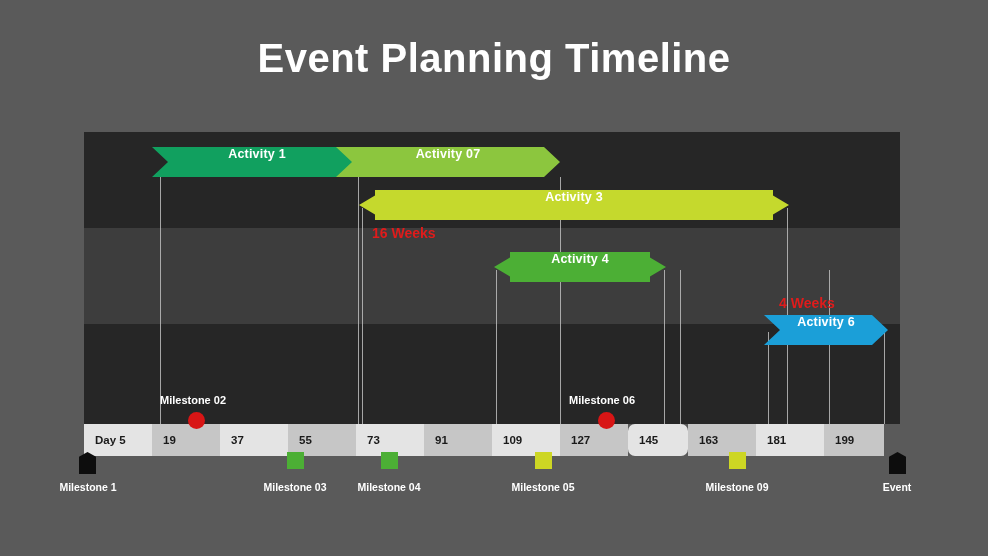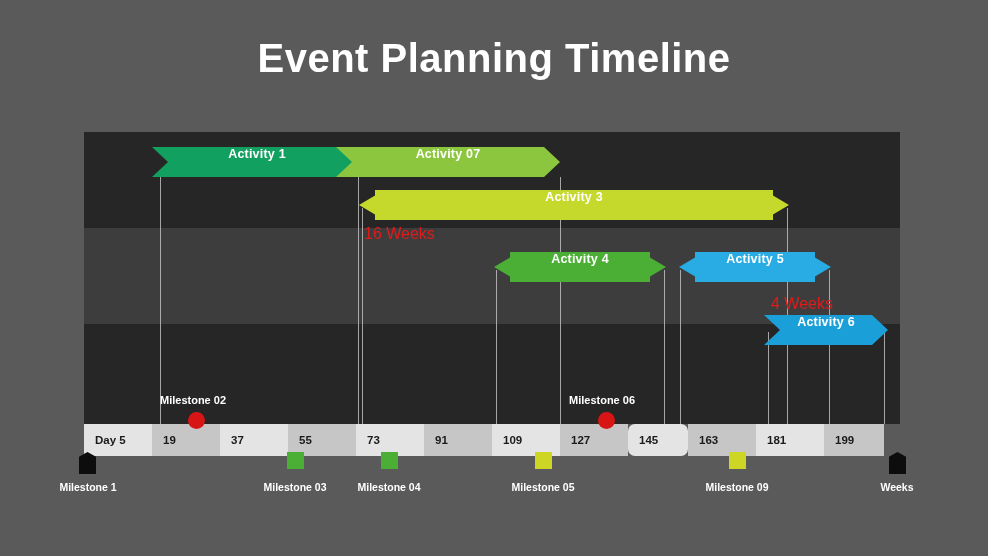--- a/index.html
+++ b/index.html
@@ -86,23 +86,24 @@
   }
   
   .shape-darrow {
     clip-path: polygon(16px 0%, calc(100% - 16px) 0%, calc(100% - 16px) 18%, 100% 50%, calc(100% - 16px) 82%, calc(100% - 16px) 100%, 16px 100%, 16px 82%, 0% 50%, 16px 18%);
   }
 
   
   .duration {
     position: absolute;
     color: #e01b1b;
-    font-size: 16px;
-    font-weight: normal;
-    white-space: nowrap;
+    font-size: 14px;
+    font-weight: bold;
+    white-space: nowrap;
+    margin-left: 8px;
   }
 
   
   .ms-callout {
     position: absolute;
     color: #ffffff;
     font-size: 11px;
     font-weight: bold;
     white-space: nowrap;
   }
@@ -200,23 +201,20 @@
 
     <div class="bar shape-darrow" style="left:275px; top:58px; width:430px; background:#c5d92d;">
       <span class="bar-label">Activity 3</span>
     </div>
     <div class="duration" style="left:280px; top:93px;">16 Weeks</div>
 
     <div class="bar shape-darrow" style="left:410px; top:120px; width:172px; background:#4caf35;">
       <span class="bar-label">Activity 4</span>
     </div>
 
-    <div class="bar shape-darrow" style="left:595px; top:120px; width:152px; background:#29ace3;">
-      <span class="bar-label">Activity 5</span>
-    </div>
     <div class="duration" style="left:687px; top:163px;">4 Weeks</div>
 
     <div class="bar shape-chevron" style="left:680px; top:183px; width:124px; background:#1b9fd8;">
       <span class="bar-label">Activity 6</span>
     </div>
 
     <div class="ms-callout" style="left:76px; top:262px;">Milestone 02</div>
     <div class="ms-callout" style="left:485px; top:262px;">Milestone 06</div>
 
   </div>
@@ -244,15 +242,15 @@
   <div class="ms-square" style="left:381px; top:452px; background:#4caf35;"></div>
   <div class="ms-square" style="left:535px; top:452px; background:#cdd624;"></div>
   <div class="ms-square" style="left:729px; top:452px; background:#cdd624;"></div>
   <div class="ms-pin" style="left:889px; top:452px;"></div>
 
   <div class="ms-bottom-label" style="left:88px;  top:481px;">Milestone 1</div>
   <div class="ms-bottom-label" style="left:295px; top:481px;">Milestone 03</div>
   <div class="ms-bottom-label" style="left:389px; top:481px;">Milestone 04</div>
   <div class="ms-bottom-label" style="left:543px; top:481px;">Milestone 05</div>
   <div class="ms-bottom-label" style="left:737px; top:481px;">Milestone 09</div>
-  <div class="ms-bottom-label" style="left:897px; top:481px;">Weeks</div>
+  <div class="ms-bottom-label" style="left:897px; top:481px;">Event</div>
 
 </div>
 
 </body></html>

